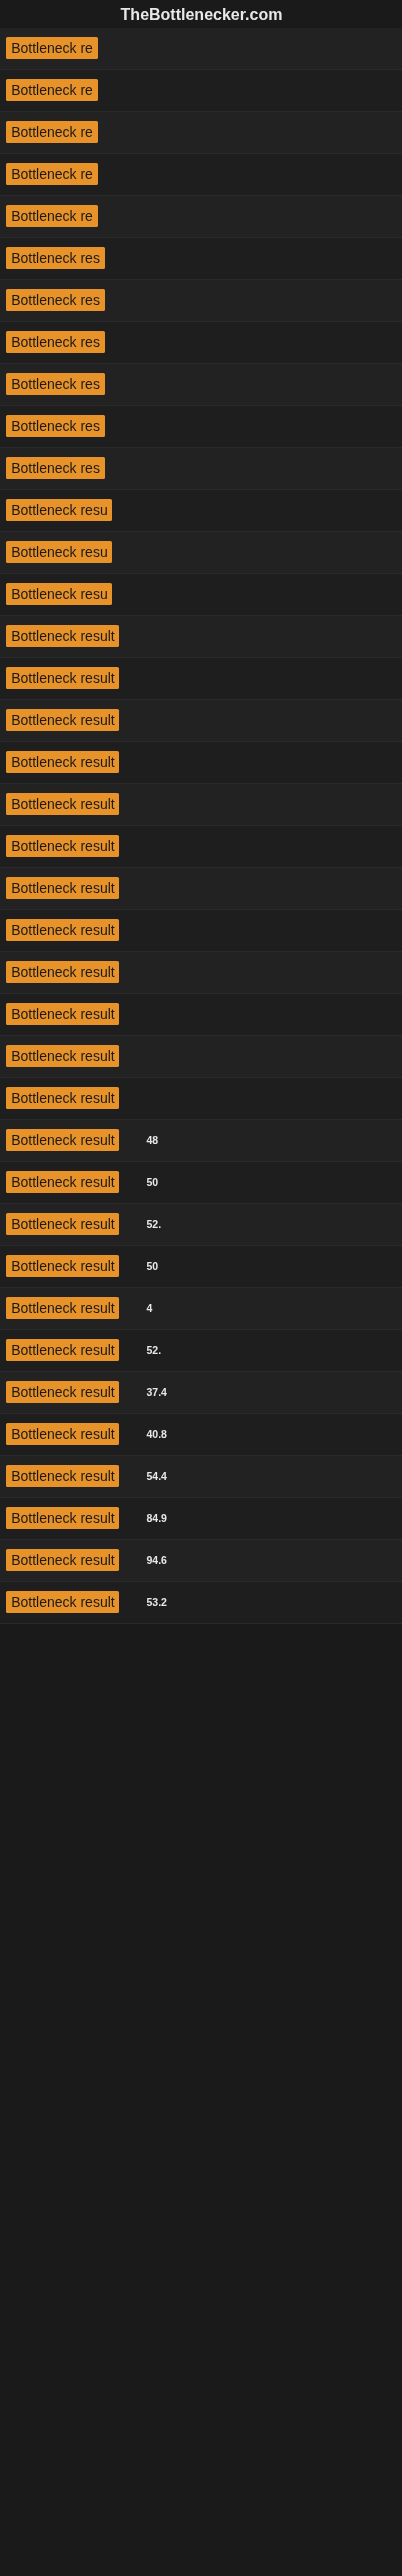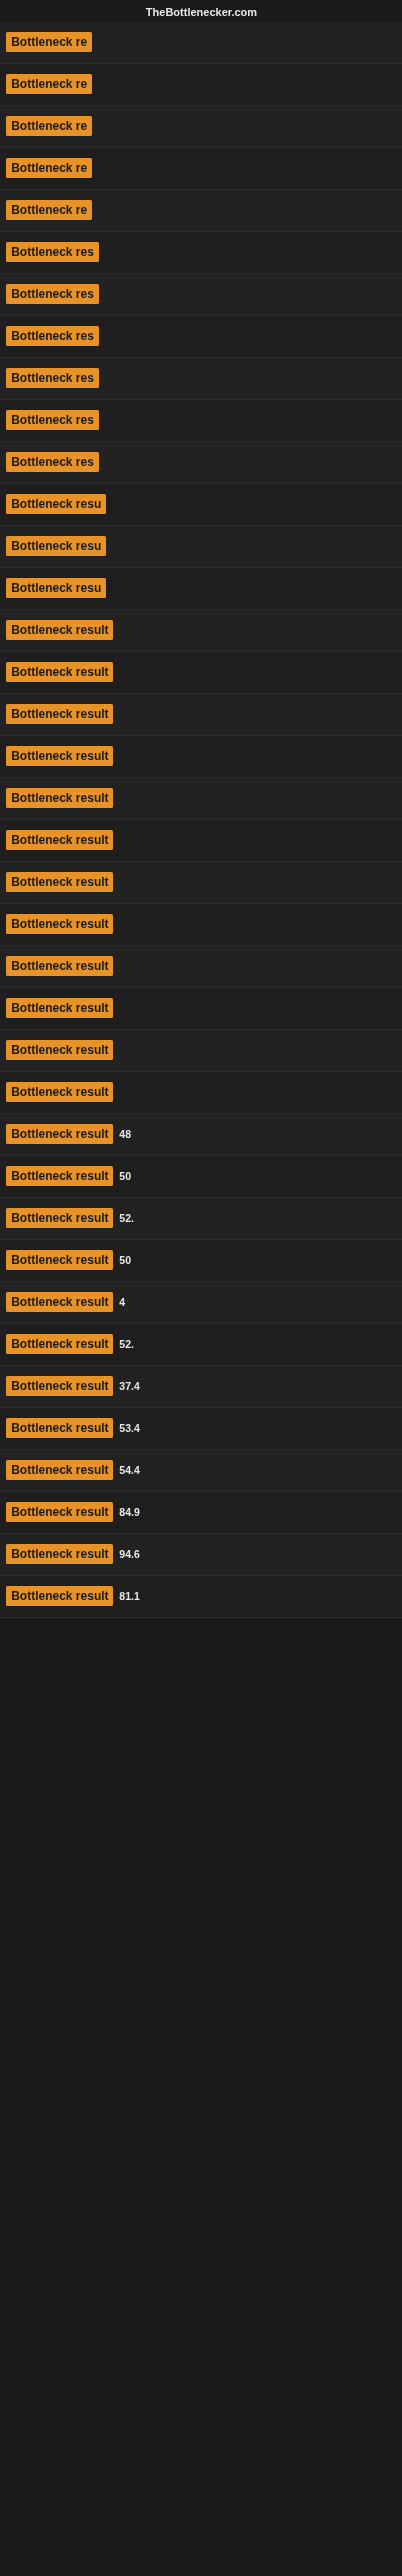--- a/index.html
+++ b/index.html
@@ -15,48 +15,48 @@
     }
     .header {
       text-align: center;
       padding: 6.4px 0 3.2px 0;
       font-size: 11.3px;
       color: #ccc;
       background: #1a1a1a;
     }
     .site-name {
       color: #e8e8e8;
-      font-size: 11px;
+      font-size: 16px;
       font-weight: bold;
     }
     .row {
       display: flex;
       align-items: center;
       padding: 4.8px 6.4px;
       border-bottom: 0.8px solid #2a2a2a;
       min-height: 42px;
     }
     .row:nth-child(even) {
       background: #1e1e1e;
     }
     .row:nth-child(odd) {
       background: #222222;
     }
     .label-box {
       background-color: #e8922a;
       color: #1a1a1a;
-      font-size: 12px;
-      font-weight: bold;
+      font-size: 14px;
+      font-weight: normal;
       padding: 3.2px 4.8px;
       border-radius: 1.6px;
       white-space: nowrap;
       min-width: 72px;
     }
     .value {
-      margin-left: 6px;
+      margin-left: 27px;
       font-size: 10.5px;
       color: #e8e8e8;
       font-weight: bold;
     }
   </style>
 </head>
 <body>
 
 <div class="header">
   <span class="site-name">TheBottlenecker.com</span>
@@ -164,32 +164,32 @@
     <div class="row">
       <span class="label-box">Bottleneck result</span>
       <span class="value">52.</span>
     </div>
     <div class="row">
       <span class="label-box">Bottleneck result</span>
       <span class="value">37.4</span>
     </div>
     <div class="row">
       <span class="label-box">Bottleneck result</span>
-      <span class="value">53.4</span>
+      <span class="value">40.8</span>
     </div>
     <div class="row">
       <span class="label-box">Bottleneck result</span>
       <span class="value">54.4</span>
     </div>
     <div class="row">
       <span class="label-box">Bottleneck result</span>
       <span class="value">84.9</span>
     </div>
     <div class="row">
       <span class="label-box">Bottleneck result</span>
       <span class="value">94.6</span>
     </div>
     <div class="row">
       <span class="label-box">Bottleneck result</span>
-      <span class="value">81.1</span>
+      <span class="value">53.2</span>
     </div>
   </div>
 
 
 </body></html>

